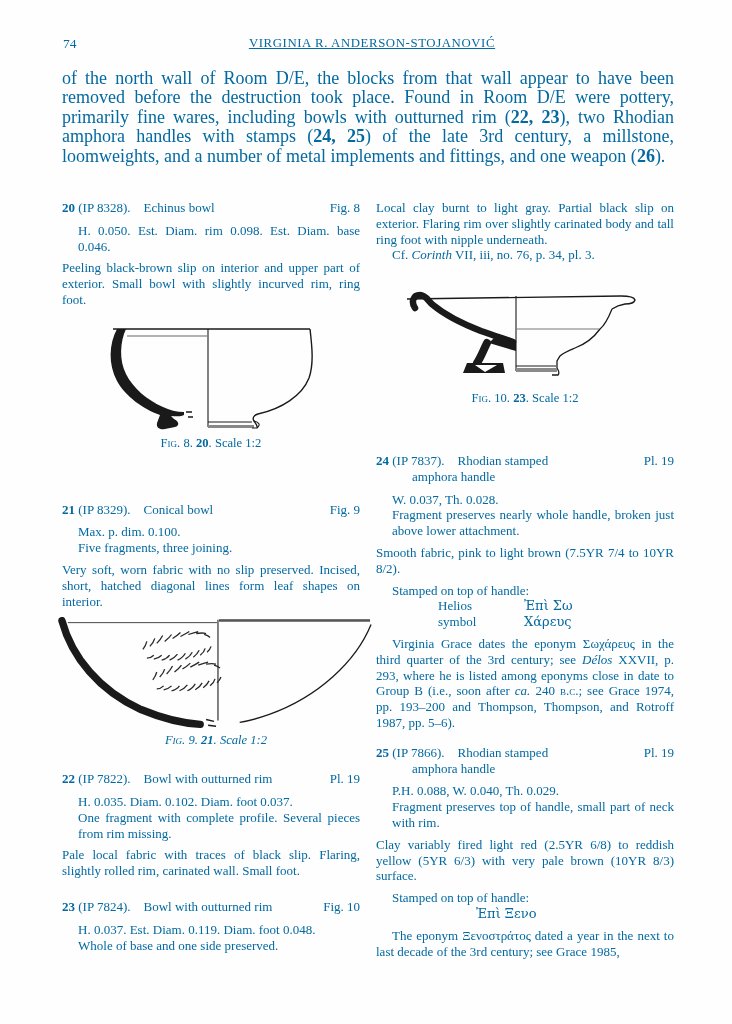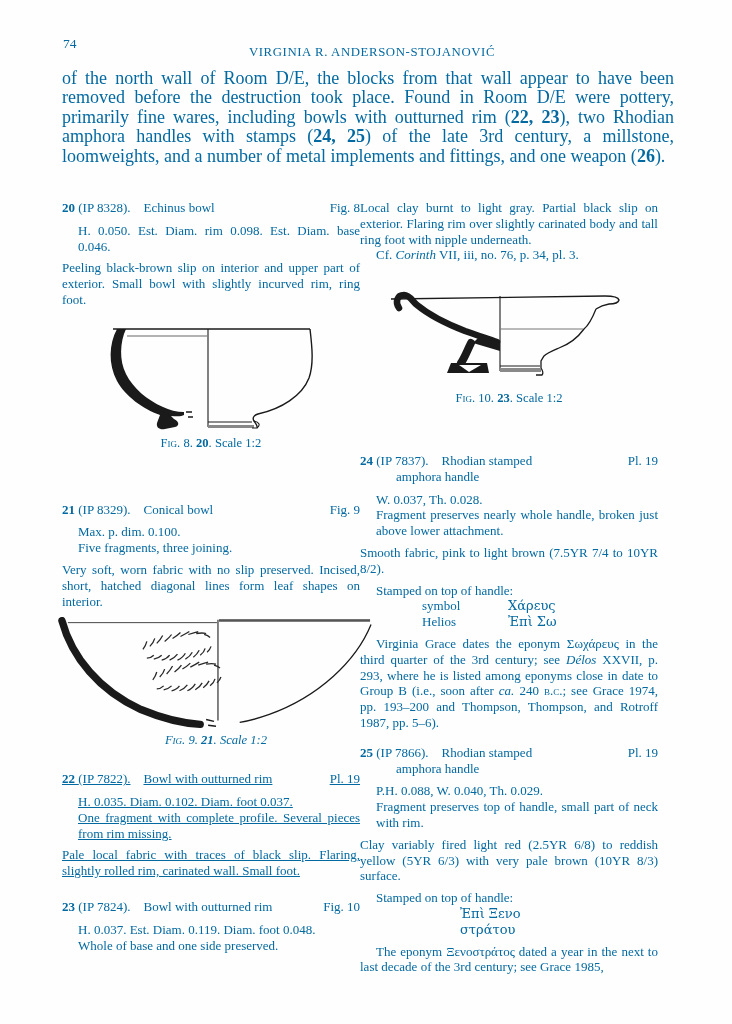--- a/index.html
+++ b/index.html
@@ -5,26 +5,26 @@
   html,body { margin:0; padding:0; background:#e8e8e8; }
   .page {
     position:relative; width:732px; height:1024px; margin:0 auto;
     background:#fefefe; color:#0369a1; overflow:hidden; box-sizing:border-box;
     padding:34px 58px 0 62px;
     font-family:"Liberation Serif","DejaVu Serif",serif;
   }
   
   .pagehead { position:relative; height:18px; }
   .pageno { position:absolute; left:1px; top:2px; font-size:13.5px; }
-  .runhead { position:absolute; left:110px; width:400px; text-align:center; top:11px;
-             font-size:12.8px; letter-spacing:0.6px; white-space:nowrap; }
+  .runhead { position:absolute; left:110px; width:400px; text-align:center; top:2px;
+             font-size:12.8px; letter-spacing:0.6px; white-space:nowrap;text-decoration:underline; }
   
   .intro { margin:17px 0 0 0; font-size:18px; line-height:19.4px; text-align:justify; }
   
-  .cols { display:flex; margin-top:34px; font-size:13px; line-height:15.8px; }
+  .cols { display:flex; gap:16px; margin-top:34px; font-size:13px; line-height:15.8px; }
   .col { width:298px; }
   .col p { margin:0; }
   .ehead { display:flex; justify-content:space-between; margin-bottom:7px; }
   .ehead.tight { margin-bottom:0; }
   .ehead2 { padding-left:36px; margin-bottom:7px; }
   .num { font-weight:bold; }
   .etitle { margin-left:13px; }
   .eref { margin-left:8px; white-space:nowrap; }
   .ind { padding-left:16px; text-align:justify; }
   .desc { margin-top:6px !important; text-align:justify; }
@@ -34,21 +34,21 @@
   .stamp25 { padding-left:100px; }
   .greek { font-family:"DejaVu Serif","Liberation Serif",serif; }
   .sc { font-variant:small-caps; }
   
   figure { margin:0; text-align:center; }
   figcaption { font-size:12.6px; margin-top:4px; }
   .fig8  { margin-top:18px; }
   .fig9  { margin-top:8px; margin-left:-4px; width:316px;font-style:italic; }
   .fig10 { margin-top:24px; }
   .e21 { margin-top:50px;font-family:Liberation Serif, serif; }
-  .e22 { margin-top:22px;text-decoration:underline; }
+  .e22 { margin-top:22px; }
   .e23 { margin-top:20px; }
   .e24 { margin-top:46px; }
   .e25 { margin-top:14px; }
   svg { display:block; margin:0 auto; }
 </style>
 </head>
 <body>
 
 <div class="page">
 
@@ -163,44 +163,41 @@
         <div class="ehead tight">
           <span><span class="num">24</span> <span>(IP 7837).</span><span class="etitle">Rhodian stamped</span></span>
           <span class="eref">Pl. 19</span>
         </div>
         <div class="ehead2">amphora handle</div>
         <p class="ind">W. 0.037, Th. 0.028.</p>
         <p class="ind">Fragment preserves nearly whole handle, broken just above lower attachment.</p>
         <p class="desc">Smooth fabric, pink to light brown (7.5YR 7/4 to 10YR 8/2).</p>
         <p class="ind" style="margin-top:6px">Stamped on top of handle:</p>
         <div class="stamp">
+          <span class="stamp-l">Helios</span>
+          <span class="greek">Ἐπὶ Σω</span>
+        </div>
+        <div class="stamp">
           <span class="stamp-l">symbol</span>
           <span class="greek">Χάρευς</span>
-        </div>
-        <div class="stamp">
-          <span class="stamp-l">Helios</span>
-          <span class="greek">Ἐπὶ Σω</span>
         </div>
         <p class="note"><span>Virginia Grace dates the eponym Σωχάρευς in the third quarter of the 3rd century; see </span><span style="font-style: italic;">Délos</span><span> XXVII, p. 293, where he is listed among eponyms close in date to Group B (i.e., soon after </span><span style="font-style: italic;">ca.</span><span> 240 </span><span class="sc">b.c.</span><span>; see Grace 1974, pp. 193–200 and Thompson, Thompson, and Rotroff 1987, pp. 5–6).</span></p>
       </div>
 
       <div class="e25">
         <div class="ehead tight">
           <span><span class="num">25</span> <span>(IP 7866).</span><span class="etitle">Rhodian stamped</span></span>
           <span class="eref">Pl. 19</span>
         </div>
         <div class="ehead2">amphora handle</div>
         <p class="ind">P.H. 0.088, W. 0.040, Th. 0.029.</p>
         <p class="ind">Fragment preserves top of handle, small part of neck with rim.</p>
         <p class="desc">Clay variably fired light red (2.5YR 6/8) to reddish yellow (5YR 6/3) with very pale brown (10YR 8/3) surface.</p>
         <p class="ind" style="margin-top:6px">Stamped on top of handle:</p>
         <div class="stamp stamp25">
           <span class="greek">Ἐπὶ Ξενο</span>
         </div>
-        <div class="stamp stamp25">
-          <span class="greek">στράτου</span>
-        </div>
         <p class="note"><span>The eponym Ξενοστράτος dated a year in the next to last decade of the 3rd century; see Grace 1985,</span></p>
       </div>
 
     </div>
   </div>
 </div>
 
 </body></html>

